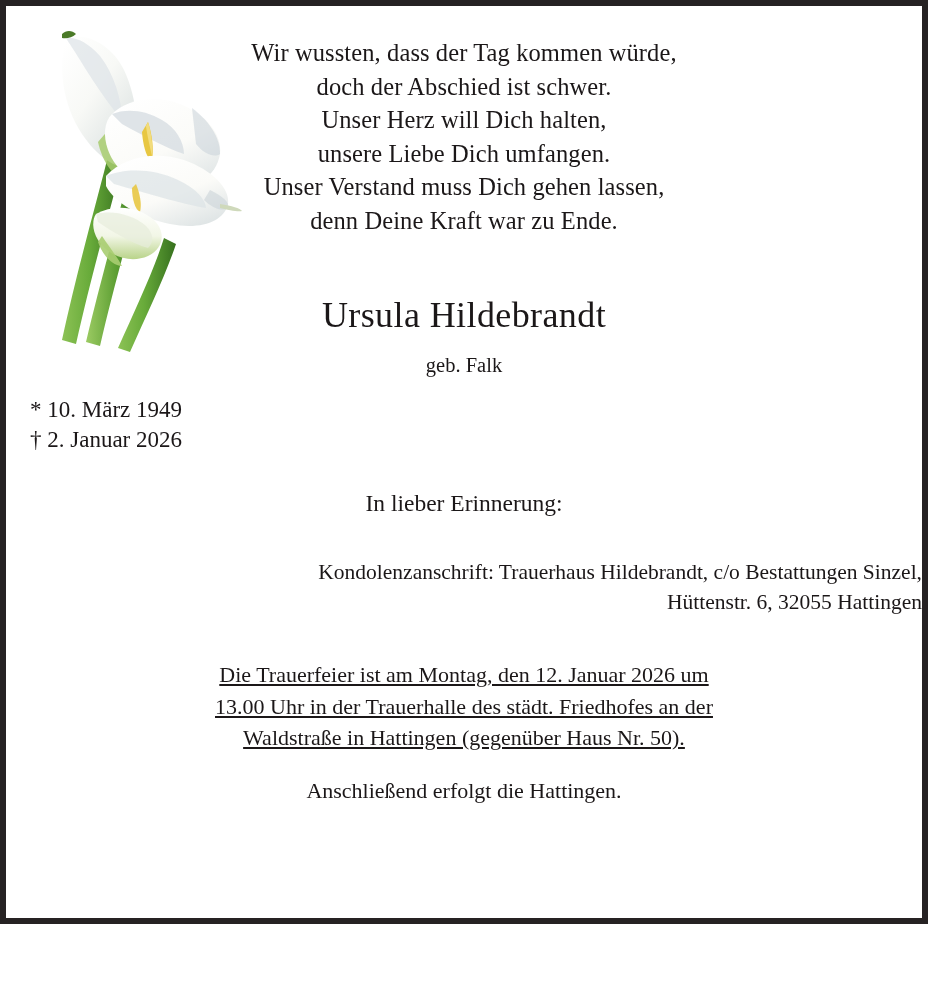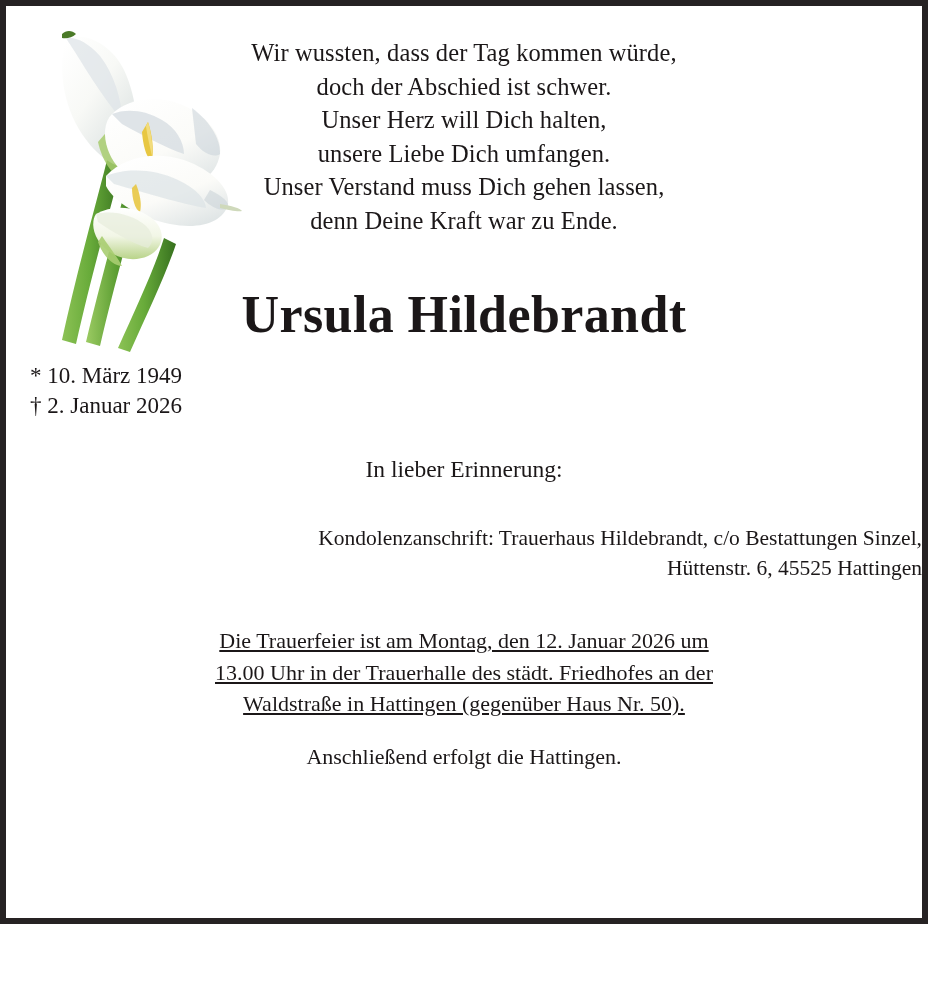--- a/index.html
+++ b/index.html
@@ -59,23 +59,23 @@
     padding-top: 30px;
     font-size: 24.5px;
     line-height: 33.5px;
     letter-spacing: 0.1px;
   }
   .verse-line { display: block; white-space: nowrap; }
 
   .deceased-name {
     margin: 0;
     padding-top: 49px;
-    font-size: 52px;
+    font-size: 36px;
     line-height: 58px;
-    font-weight: bold;
+    font-weight: normal;
     letter-spacing: 0.4px;
   }
 
   .maiden-name {
     margin: 0;
     padding-top: 8px;
     font-size: 20.5px;
     line-height: 26px;
   }
 
@@ -222,32 +222,33 @@
         <span class="verse-line">Wir wussten, dass der Tag kommen würde,</span>
         <span class="verse-line">doch der Abschied ist schwer.</span>
         <span class="verse-line">Unser Herz will Dich halten,</span>
         <span class="verse-line">unsere Liebe Dich umfangen.</span>
         <span class="verse-line">Unser Verstand muss Dich gehen lassen,</span>
         <span class="verse-line">denn Deine Kraft war zu Ende.</span>
       </div>
 
       <h1 class="deceased-name">Ursula Hildebrandt</h1>
 
+      <div class="maiden-name">geb. Falk</div>
 
       <div class="dates-row">
         <span class="date-birth">* 10. März 1949</span>
         <span class="date-death">† 2. Januar 2026</span>
       </div>
 
       <div class="memory-intro">In lieber Erinnerung:</div>
 
 
       <div class="condolence-block">
         <span class="condolence-line">Kondolenzanschrift: Trauerhaus Hildebrandt, c/o Bestattungen Sinzel,</span>
-        <span class="condolence-line">Hüttenstr. 6, 45525 Hattingen</span>
+        <span class="condolence-line">Hüttenstr. 6, 32055 Hattingen</span>
       </div>
 
       <div class="ceremony-block">
         <span class="ceremony-line">Die Trauerfeier ist am Montag, den 12. Januar 2026 um</span>
         <span class="ceremony-line">13.00 Uhr in der Trauerhalle des städt. Friedhofes an der</span>
         <span class="ceremony-line">Waldstraße in Hattingen (gegenüber Haus Nr. 50).</span>
       </div>
 
       <div class="burial-note">Anschließend erfolgt die Hattingen.</div>
 

